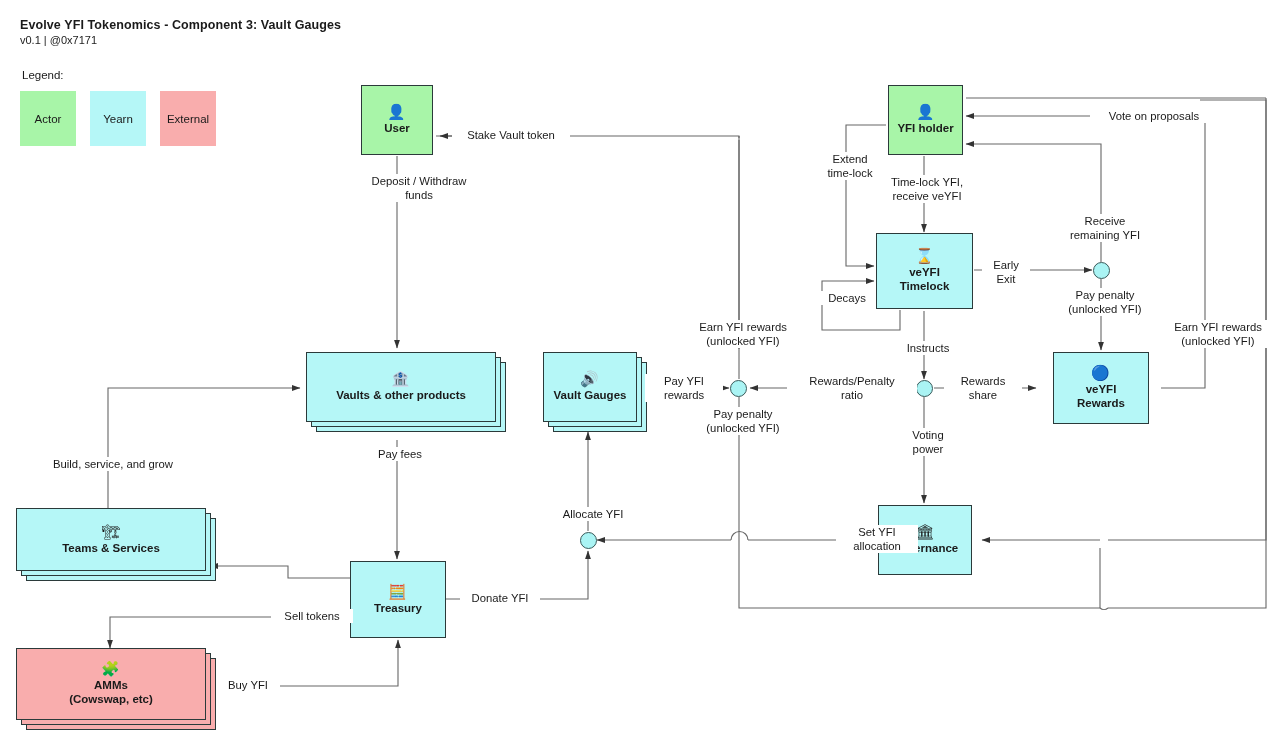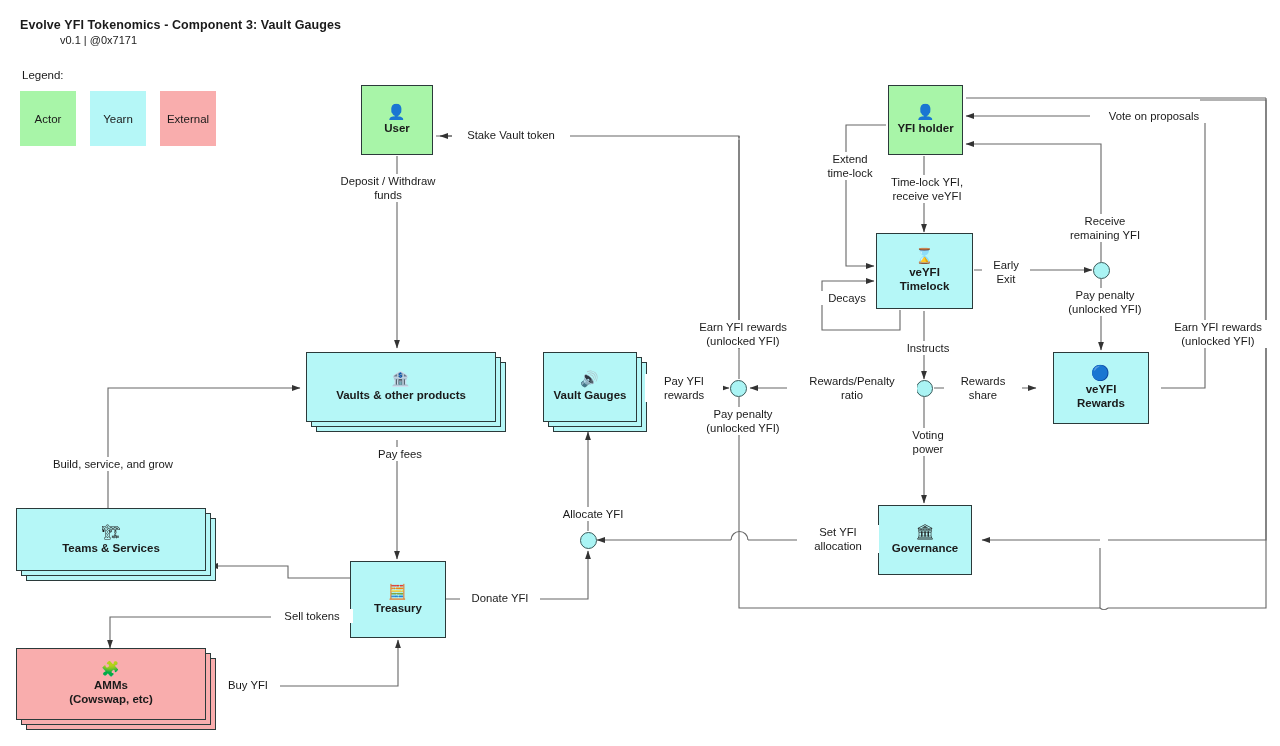--- a/index.html
+++ b/index.html
@@ -5,21 +5,21 @@
   html,body{margin:0;padding:0;background:#ffffff;}
   body{
     width:1280px;height:746px;position:relative;overflow:hidden;
     font-family:"Liberation Sans","DejaVu Sans",sans-serif;
     color:#1a1a1a;
   }
   #canvas{position:absolute;inset:0;width:1280px;height:746px;}
   svg.wires{position:absolute;left:0;top:0;width:1280px;height:746px;pointer-events:none;}
 
   .title{position:absolute;left:20px;top:18px;font-size:12.5px;font-weight:bold;letter-spacing:.1px;white-space:nowrap;}
-  .subtitle{position:absolute;left:20px;top:34px;font-size:11px;color:#222;white-space:nowrap;margin-left:40px;}
+  .subtitle{position:absolute;left:20px;top:34px;font-size:11px;color:#222;white-space:nowrap;}
   .legend-label{position:absolute;left:22px;top:69px;font-size:11.5px;text-align:right;}
 
   .legend-box{position:absolute;top:91px;width:56px;height:55px;
     display:flex;align-items:center;justify-content:center;font-size:11.5px;}
   .lg-actor{left:20px;background:#a8f5a8;}
   .lg-yearn{left:90px;background:#b5f7f7;}
   .lg-ext{left:160px;background:#f9adad;}
 
   
   .node{position:absolute;box-sizing:border-box;border:1px solid #2b3a3a;
@@ -205,21 +205,21 @@
     <span class="ico">🧩</span>
     <span class="lbl">AMMs
 (Cowswap, etc)</span>
   </div>
 
   <div class="junction" style="left:730px;top:380px;"></div>
   <div class="junction" style="left:916px;top:380px;"></div>
   <div class="junction" style="left:1093px;top:262px;"></div>
   <div class="junction" style="left:580px;top:532px;"></div>
 
-  <div class="elbl" style="left:323px;top:174px;width:124px;">Deposit / Withdraw
+  <div class="elbl" style="left:354px;top:174px;width:124px;">Deposit / Withdraw
 funds</div>
   <div class="elbl" style="left:452px;top:128px;width:112px;">Stake Vault token</div>
   <div class="elbl" style="left:361px;top:447px;width:72px;">Pay fees</div>
   <div class="elbl" style="left:36px;top:457px;width:148px;">Build, service, and grow</div>
   <div class="elbl" style="left:271px;top:609px;width:76px;">Sell tokens</div>
   <div class="elbl" style="left:216px;top:678px;width:58px;">Buy YFI</div>
   <div class="elbl" style="left:460px;top:591px;width:74px;">Donate YFI</div>
   <div class="elbl" style="left:550px;top:507px;width:80px;">Allocate YFI</div>
   <div class="elbl" style="left:645px;top:374px;width:72px;">Pay YFI
 rewards</div>
@@ -238,19 +238,19 @@
   <div class="elbl" style="left:818px;top:291px;width:52px;">Decays</div>
   <div class="elbl" style="left:982px;top:258px;width:42px;">Early
 Exit</div>
   <div class="elbl" style="left:1046px;top:214px;width:112px;">Receive
 remaining YFI</div>
   <div class="elbl" style="left:1046px;top:288px;width:112px;">Pay penalty
 (unlocked YFI)</div>
   <div class="elbl" style="left:893px;top:341px;width:64px;">Instructs</div>
   <div class="elbl" style="left:895px;top:428px;width:60px;">Voting
 power</div>
-  <div class="elbl" style="left:797px;top:525px;width:76px;">Set YFI
+  <div class="elbl" style="left:836px;top:525px;width:76px;">Set YFI
 allocation</div>
   <div class="elbl" style="left:1152px;top:320px;width:126px;">Earn YFI rewards
 (unlocked YFI)</div>
   <div class="elbl" style="left:1090px;top:90px;width:122px;margin-top:19px;">Vote on proposals</div>
 
 </div>
 
 </body></html>

